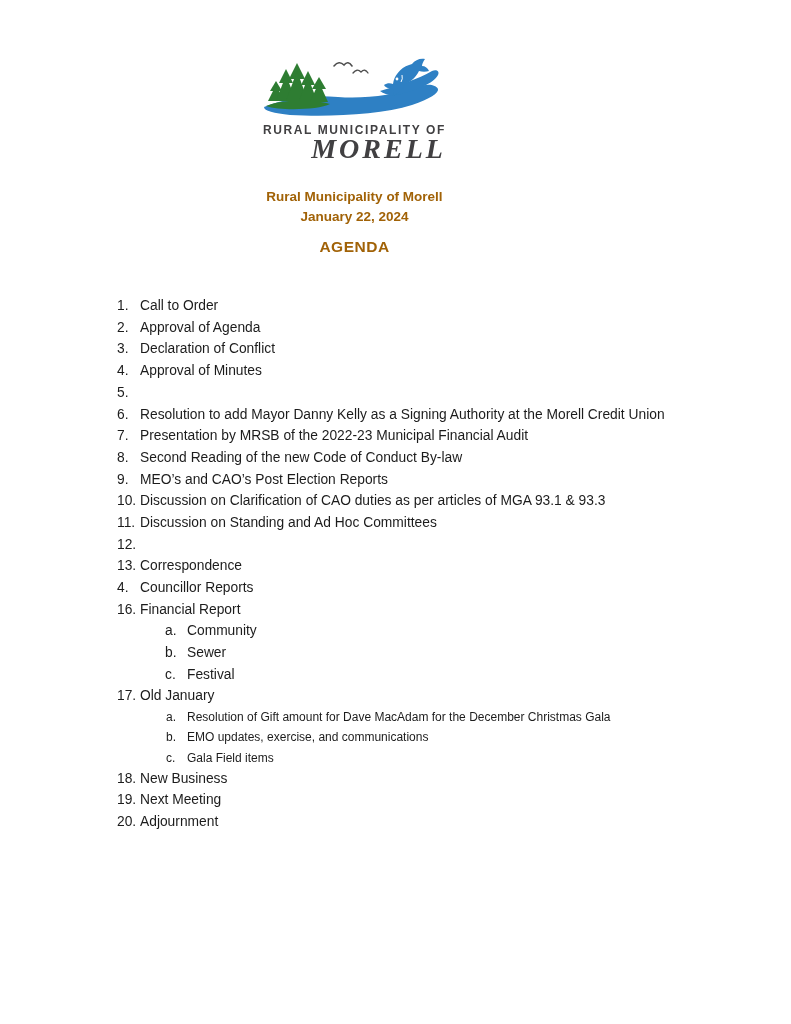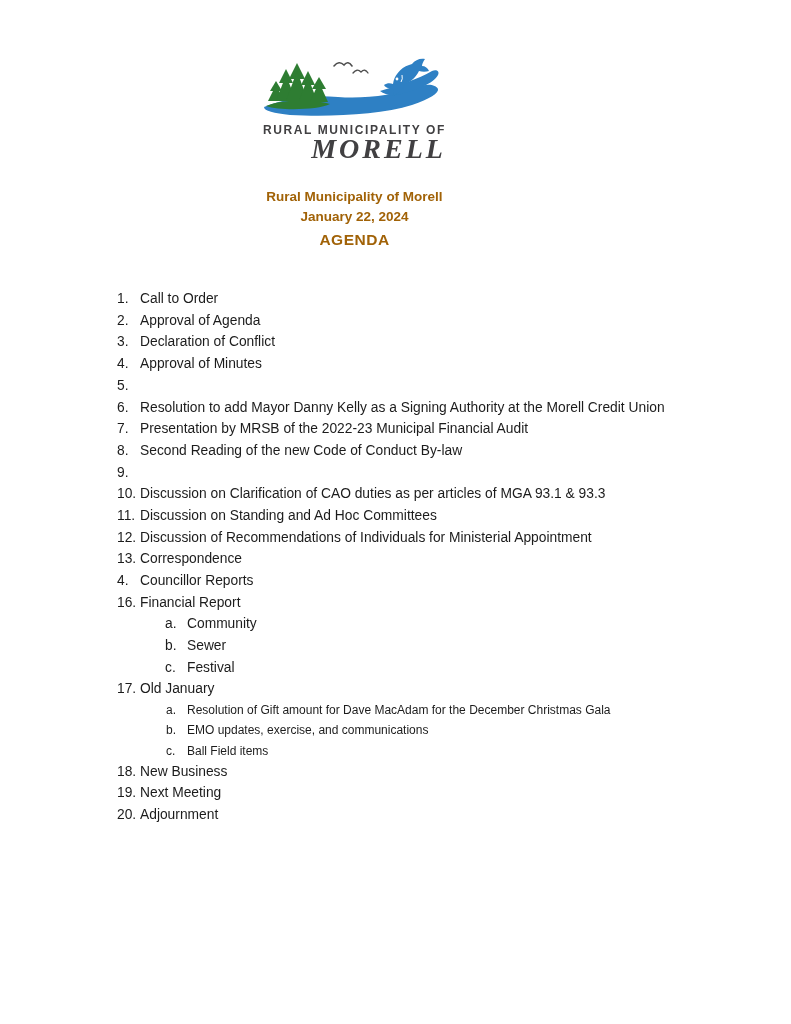--- a/index.html
+++ b/index.html
@@ -41,21 +41,21 @@
     margin-top: 24px;
     text-align: center;
     font-weight: bold;
     font-size: 13.5px;
     line-height: 20.5px;
     color: #a16207;
   }
   .agenda-heading {
     font-size: 15.5px;
     letter-spacing: 0.5px;
-    margin-top: 2px;
+    margin-top: 9px;
   }
 
   
   .agenda-list {
     margin: 38px 0 0 117px;
     padding: 0;
   }
   .row { display: flex; align-items: baseline; }
   .row.main {
     font-size: 13.8px;
@@ -159,32 +159,32 @@
       <div class="row main">
         <span class="num">7.</span>
         <span class="txt">Presentation by MRSB of the 2022-23 Municipal Financial Audit</span>
       </div>
       <div class="row main">
         <span class="num">8.</span>
         <span class="txt">Second Reading of the new Code of Conduct By-law</span>
       </div>
       <div class="row main">
         <span class="num">9.</span>
+        <span class="txt">MEO’s and CAO’s Post Election Reports</span>
       </div>
       <div class="row main">
         <span class="num">10.</span>
         <span class="txt">Discussion on Clarification of CAO duties as per articles of MGA 93.1 &amp; 93.3</span>
       </div>
       <div class="row main">
         <span class="num">11.</span>
         <span class="txt">Discussion on Standing and Ad Hoc Committees</span>
       </div>
       <div class="row main">
         <span class="num">12.</span>
-        <span class="txt">Discussion of Recommendations of Individuals for Ministerial Appointment</span>
       </div>
       <div class="row main">
         <span class="num">13.</span>
         <span class="txt">Correspondence</span>
       </div>
       <div class="row main">
         <span class="num">4.</span>
         <span class="txt">Councillor Reports</span>
       </div>
       <div class="row main">
@@ -210,21 +210,21 @@
       <div class="row sub small">
         <span class="letter">a.</span>
         <span class="txt">Resolution of Gift amount for Dave MacAdam for the December Christmas Gala</span>
       </div>
       <div class="row sub small">
         <span class="letter">b.</span>
         <span class="txt">EMO updates, exercise, and communications</span>
       </div>
       <div class="row sub small">
         <span class="letter">c.</span>
-        <span class="txt">Ball Field items</span>
+        <span class="txt">Gala Field items</span>
       </div>
       <div class="row main">
         <span class="num">18.</span>
         <span class="txt">New Business</span>
       </div>
       <div class="row main">
         <span class="num">19.</span>
         <span class="txt">Next Meeting</span>
       </div>
       <div class="row main">

